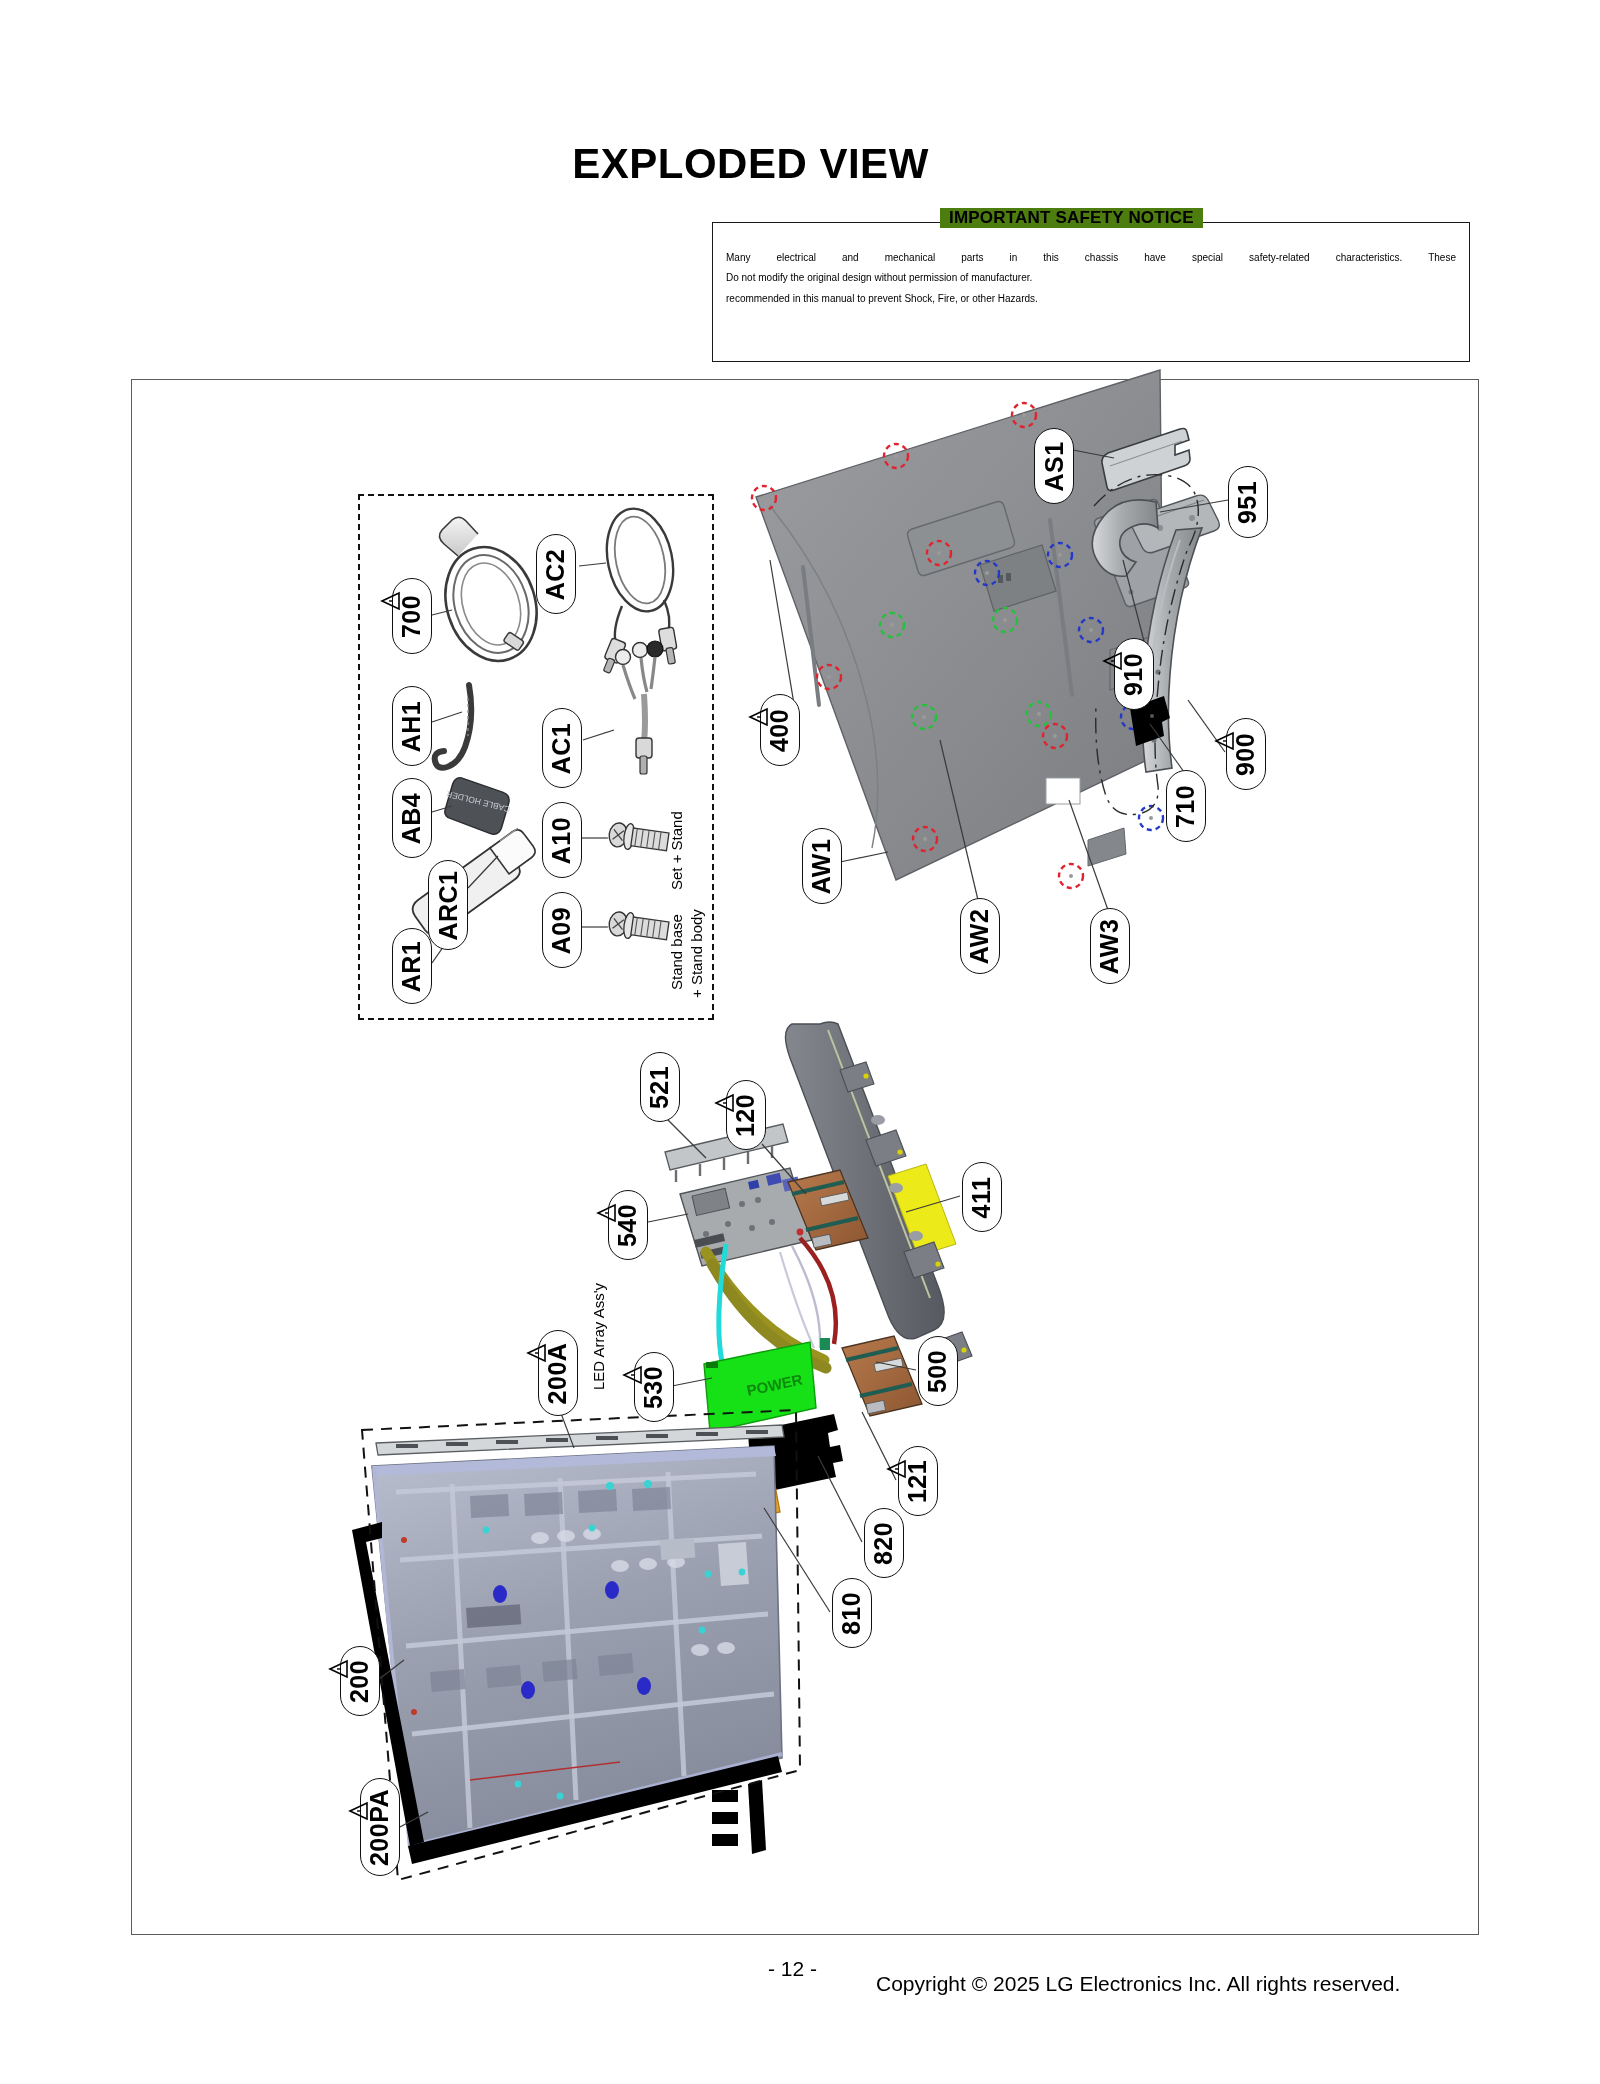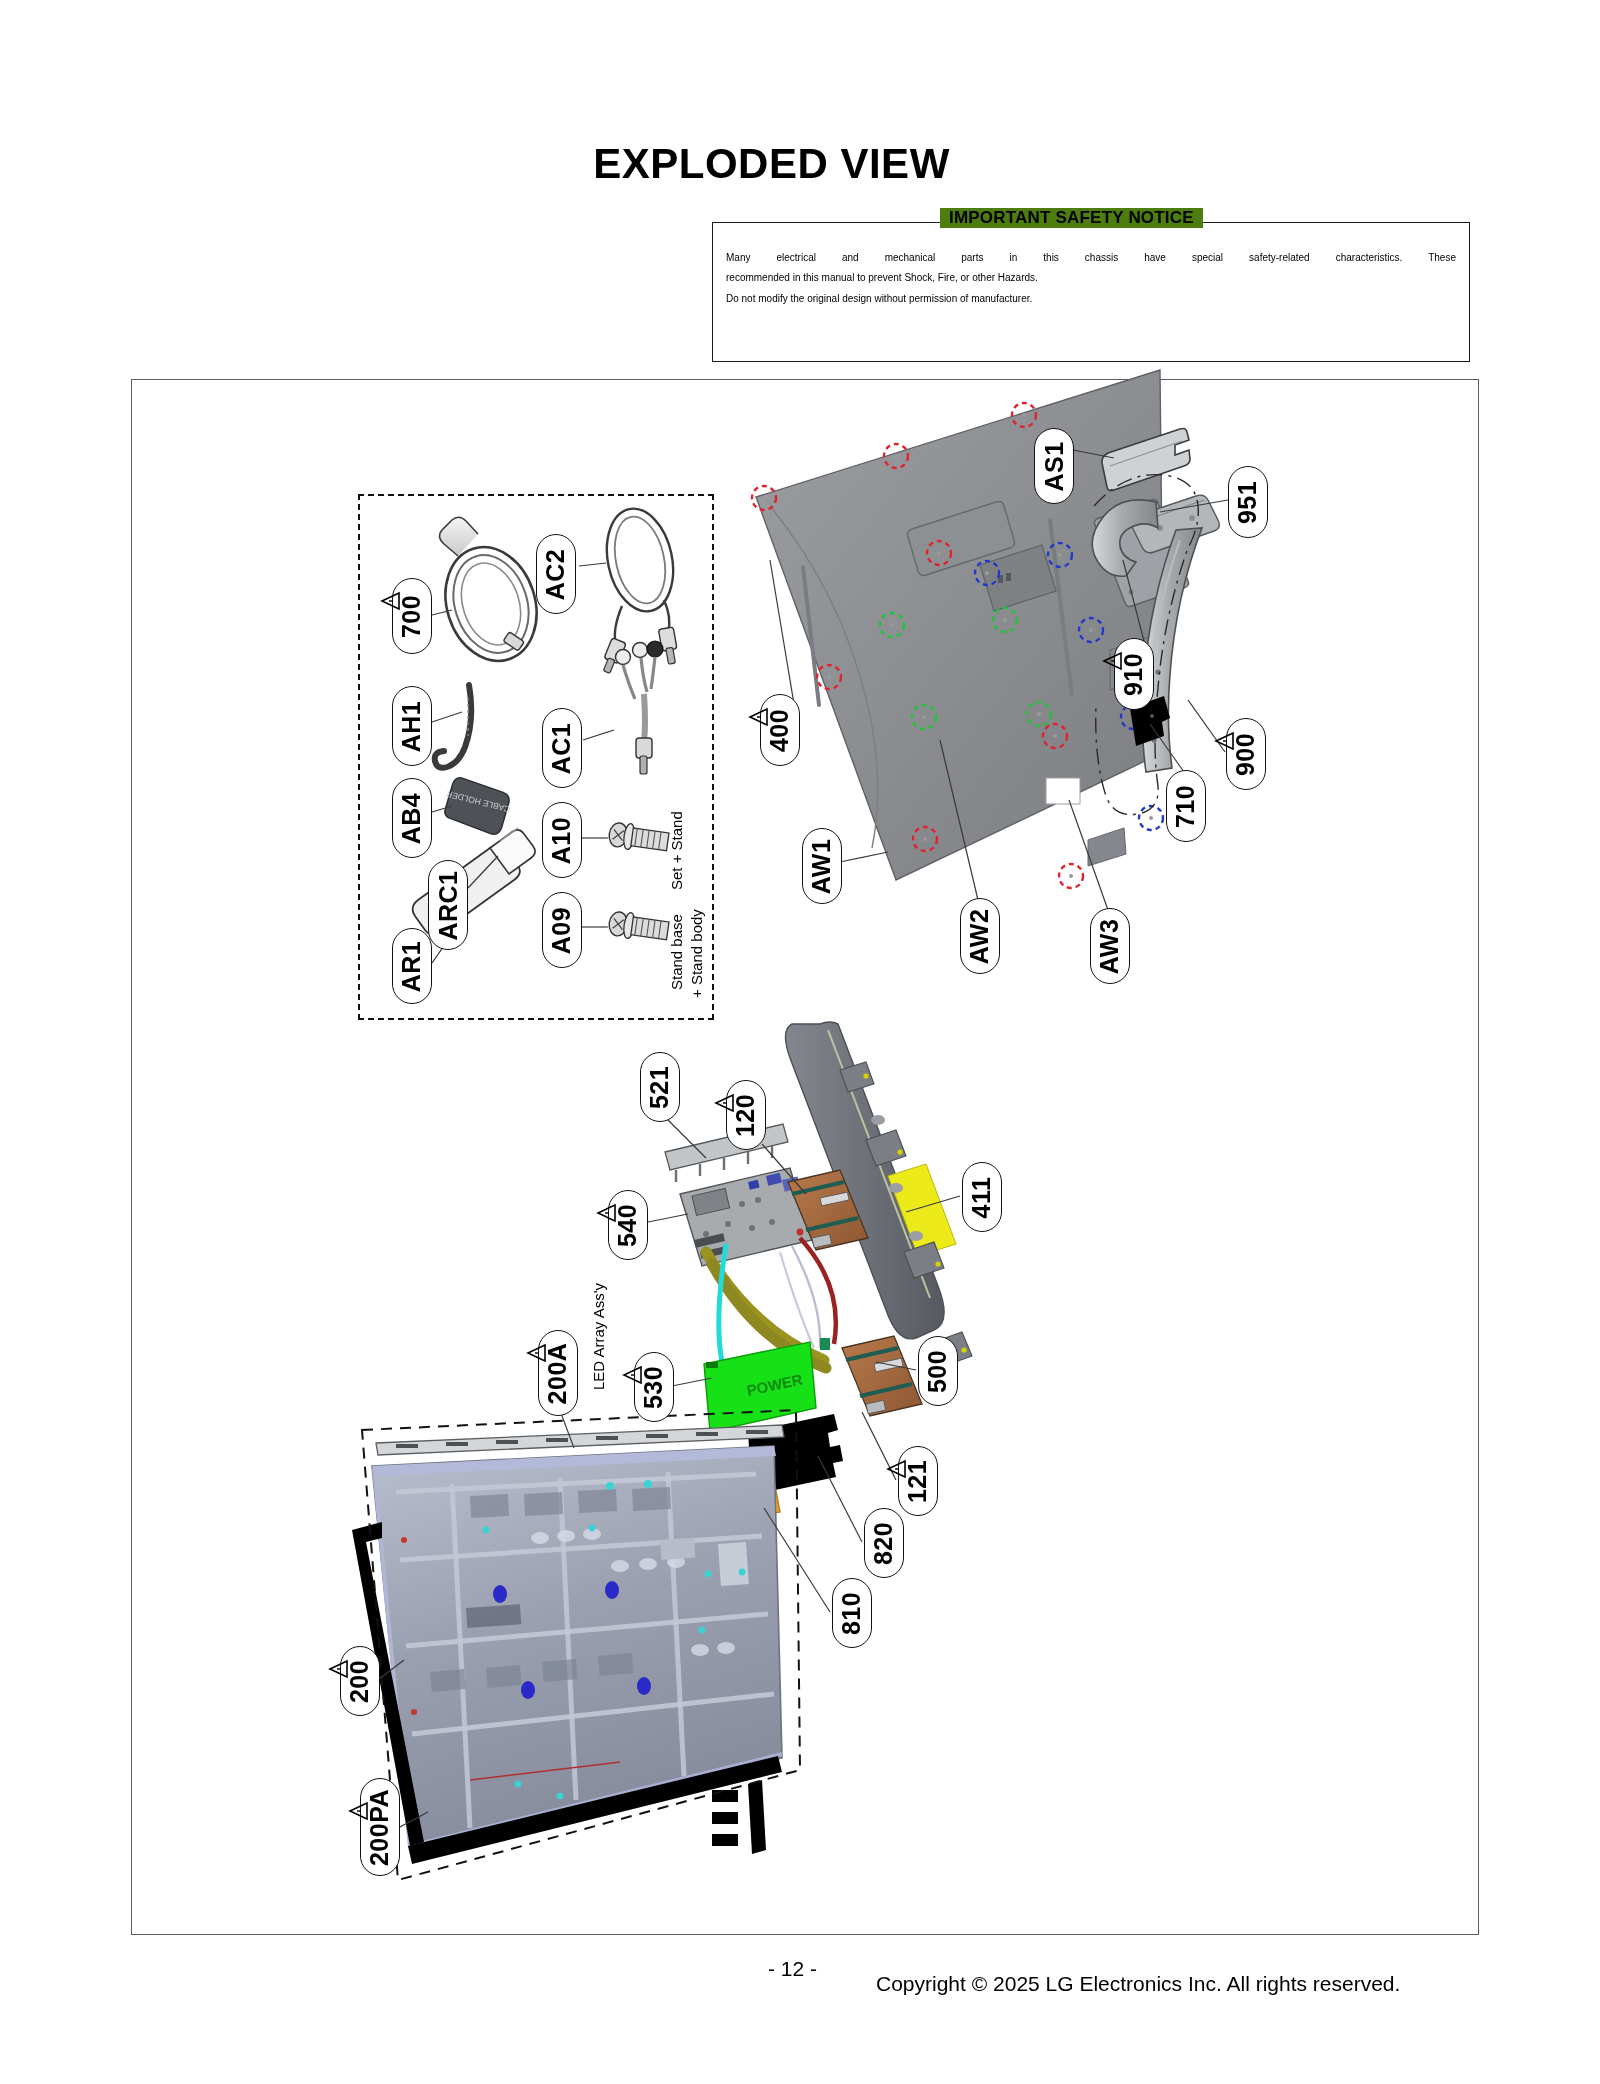--- a/index.html
+++ b/index.html
@@ -1,21 +1,21 @@
 <!DOCTYPE html>
 <html><head>
 <meta charset="utf-8">
 <style>
   html,body{margin:0;padding:0;background:#ffffff;}
   body{width:1600px;height:2084px;position:relative;
        font-family:"Liberation Sans", sans-serif;color:#000;overflow:hidden;}
 
   
   #page-title{position:absolute;left:0;top:140px;width:1501px;text-align:center;
-              font-size:42px;font-weight:bold;letter-spacing:.5px;padding-left:21px;}
+              font-size:42px;font-weight:bold;letter-spacing:.5px;}
 
   
   #safety-box{position:absolute;left:712px;top:222px;width:758px;height:140px;
               border:1.5px solid #1a1a1a;box-sizing:border-box;}
   #safety-legend{position:absolute;left:940px;top:208px;background:#4d7c0f;padding:0 9px;
                  font-size:17px;font-weight:bold;letter-spacing:.2px;}
   #safety-body{position:absolute;left:726px;top:248px;width:730px;
                font-size:10px;line-height:20.4px;text-align:justify;}
   #safety-body .ln{display:block;}
   #safety-body .just{text-align:justify;text-align-last:justify;}
@@ -53,22 +53,22 @@
 </style>
 </head>
 <body>
 
 <div id="page-title">EXPLODED VIEW</div>
 
 <div id="safety-box"></div>
 <div id="safety-legend">IMPORTANT SAFETY NOTICE</div>
 <div id="safety-body">
   <span class="ln just">Many electrical and mechanical parts in this chassis have special safety-related characteristics. These</span>
+  <span class="ln">Do not modify the original design without permission of manufacturer.</span>
   <span class="ln">recommended in this manual to prevent Shock, Fire, or other Hazards.</span>
-  <span class="ln">Do not modify the original design without permission of manufacturer.</span>
 </div>
 
 <div id="drawing-frame"></div>
 <div id="accessory-box"></div>
 
 <svg id="stage" viewBox="0 0 1600 2084">
   <defs>
     <linearGradient id="gCover" x1="0" y1="0" x2="1" y2="1">
       <stop offset="0" stop-color="#9b9da0"></stop>
         <stop offset=".55" stop-color="#8a8c8f"></stop>

